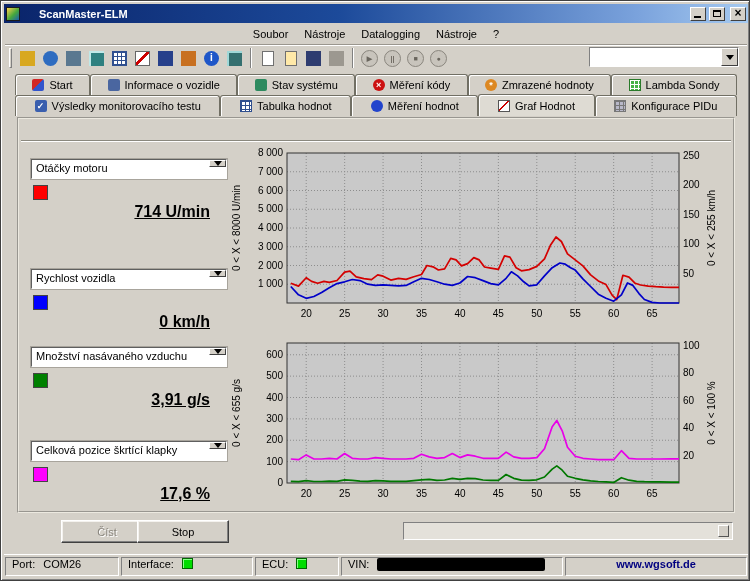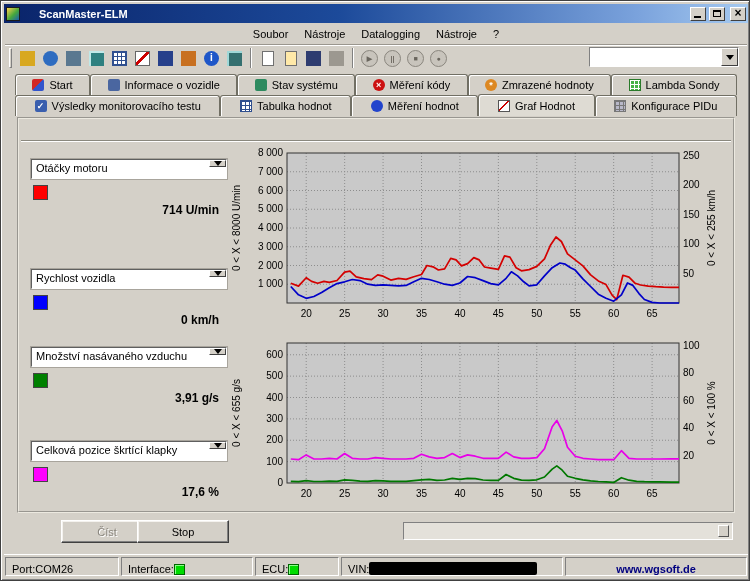--- a/index.html
+++ b/index.html
@@ -95,21 +95,21 @@
   .panel-rule{position:absolute;top:21px;left:2px;right:2px;height:2px;
     border-top:1px solid #8a887e;border-bottom:1px solid #fff;}
 
   .channel{position:absolute;left:12px;width:196px;height:72px;}
   .combo{height:20px;background:#fff;border:1px solid;border-color:#5f5f5f #fff #fff #5f5f5f;
     outline:1px solid #a8a49c;display:flex;align-items:flex-start;}
   .combo-text{flex:1;padding:2px 4px;white-space:nowrap;overflow:hidden;}
   .combo-btn{width:17px;background:#d4d0c8;border:1px solid;
     border-color:#fff #404040 #404040 #fff;display:flex;align-items:center;justify-content:center;}
   .swatch{position:absolute;left:2px;top:26px;width:15px;height:15px;border:1px solid #444;}
-  .channel-value{position:absolute;right:8px;top:44px;font-weight:bold;font-size:12px;}
+  .channel-value{position:absolute;right:17px;top:44px;font-weight:bold;font-size:16px;text-decoration:underline;}
 
   .chart-svg{position:absolute;left:210px;background:transparent;}
   #chart-top{top:26px;}
   #chart-bottom{top:216px;}
 
   
   .btn{position:absolute;width:92px;height:23px;background:#d4d0c8;
     border:1px solid;border-color:#fff #404040 #404040 #fff;
     box-shadow:inset -1px -1px 0 #808080, inset 1px 1px 0 #f4f2ee;
     font-family:"Liberation Sans",sans-serif;font-size:11px;color:#000;
@@ -119,21 +119,21 @@
   #btn-stop{left:136px;top:519px;}
   .slider{position:absolute;left:402px;top:521px;width:330px;height:18px;
     border:1px solid;border-color:#808080 #fff #fff #808080;background:#e4e1da;}
   .slider-thumb{position:absolute;right:3px;top:2px;width:11px;height:12px;background:#d4d0c8;
     border:1px solid;border-color:#fff #555 #555 #fff;}
 
   
   .statusbar{position:absolute;left:3px;top:553px;width:744px;height:24px;
     display:flex;gap:2px;align-items:center;padding:2px 1px;border-top:1px solid #fff;}
   .status-panel{height:19px;border:1px solid;border-color:#808080 #fff #fff #808080;
-    display:flex;align-items:flex-end;padding:0 6px;gap:0;white-space:nowrap;}
+    display:flex;align-items:flex-start;padding:0 6px;gap:8px;white-space:nowrap;}
   .status-panel.site{flex:1;justify-content:center;}
   .led{width:11px;height:11px;background:#00dc00;border:1px solid #006600;
     box-shadow:inset 1px 1px 0 #88ff88;}
   .vin-redacted{width:168px;height:13px;background:#000;border-radius:2px;}
   .site-link{color:#000080;font-weight:bold;}
 </style>
 </head>
 <body>
 
 <div class="titlebar">

